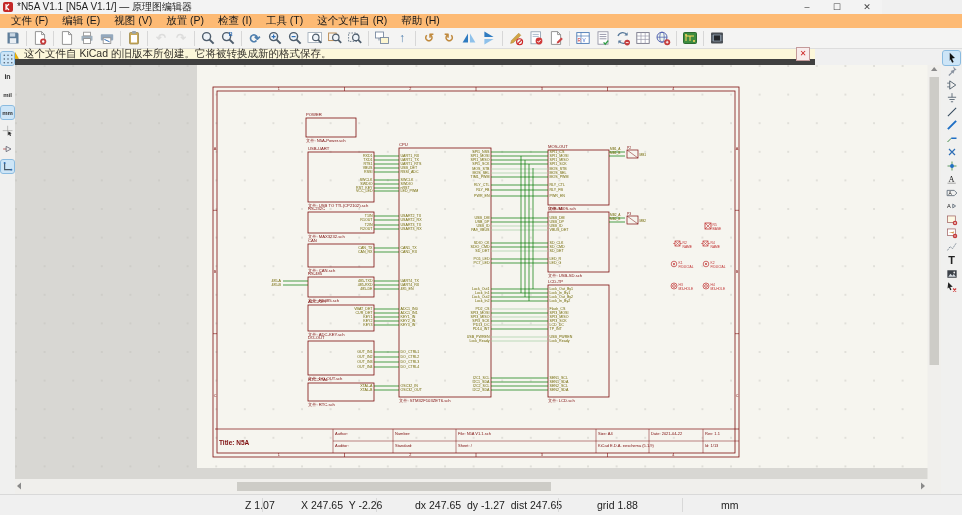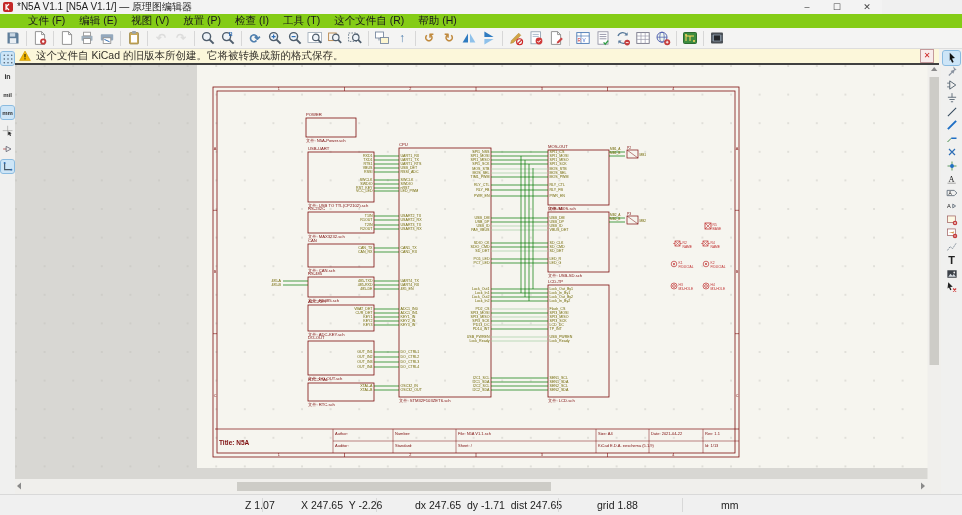--- a/index.html
+++ b/index.html
@@ -4,31 +4,31 @@
 <style>
   html,body{margin:0;padding:0;}
   body{width:962px;height:515px;position:relative;overflow:hidden;
        font-family:"Liberation Sans",sans-serif;background:#f0f0f0;
        -webkit-user-select:none;user-select:none;}
   #titlebar{position:absolute;left:0;top:0;width:882px;height:14px;background:#f3f3f3;
             display:flex;align-items:center;font-size:10px;color:#1d1d1d;}
   #app-icon{width:10px;height:10px;margin:0 4px 0 3px;}
   #window-title{flex:1;white-space:nowrap;overflow:hidden;}
   .winbtn{width:30px;text-align:center;font-size:9px;color:#444;height:14px;line-height:14px;}
-  #menubar{position:absolute;left:0;top:14px;width:962px;height:14px;background:#84cc16;
-           display:flex;align-items:center;font-size:10.5px;color:#1a1a1a;padding-left:21px;box-sizing:border-box;}
+  #menubar{position:absolute;left:0;top:14px;width:962px;height:14px;background:#fdba74;
+           display:flex;align-items:center;font-size:10.5px;color:#1a1a1a;padding-left:4px;box-sizing:border-box;}
   .menu-item{padding:0 7px;white-space:nowrap;}
   #toolbar{position:absolute;left:0;top:28px;width:962px;height:21px;background:#f4f4f3;
            border-bottom:1px solid #dddddd;display:flex;align-items:center;padding-left:3px;box-sizing:border-box;}
   .tbtn{width:20px;height:19px;display:flex;align-items:center;justify-content:center;border-radius:2px;}
   .tbtn.dim{opacity:.38;}
   .tsep{width:1px;height:15px;background:#d7d7d7;margin:0 3px;flex:none;}
   .chic{font-weight:bold;line-height:1;}
-  #infobar{position:absolute;left:13px;top:49px;width:926px;height:16px;background:#fcf7da;
-           border-bottom:2px solid #404040;display:flex;align-items:center;gap:5px;
+  #infobar{position:absolute;left:1px;top:49px;width:814px;height:16px;background:#fcf7da;
+           border-bottom:6px solid #404040;display:flex;align-items:center;gap:5px;
            font-size:10.5px;color:#33302a;padding-left:6px;box-sizing:border-box;}
   #infobar-close{margin-left:auto;margin-right:5px;width:12px;height:12px;border:1px solid #c49a9a;
                  background:#f8ecec;display:flex;align-items:center;justify-content:center;
                  font-size:8px;color:#c22;line-height:1;}
   #lefttoolbar{position:absolute;left:0;top:49px;width:15px;height:445px;background:#f0f0ef;
                display:flex;flex-direction:column;align-items:center;padding-top:3px;gap:5px;box-sizing:border-box;}
   .sbtn{width:13px;height:13px;display:flex;align-items:center;justify-content:center;border-radius:2px;
         font-size:6.5px;color:#333;flex:none;}
   #righttoolbar{position:absolute;left:941px;top:49px;width:21px;height:445px;background:#f0f0ef;
                 display:flex;flex-direction:column;align-items:center;padding-top:2px;box-sizing:border-box;}
@@ -800,18 +800,18 @@
       <path d="M906 417.5l4 3.5-4 3.5z" fill="#8a8a8a"></path>
       <rect x="222" y="417" width="314" height="9" fill="#cdccc7"></rect>
     </svg>
 </div>
 
 <div id="statusbar">
   <span class="sb" style="left:213px">Z 1.07</span>
   <span class="sbsep" style="left:262px"></span>
   <span class="sb" style="left:269px">X 247.65  Y -2.26</span>
   <span class="sbsep" style="left:376px"></span>
-  <span class="sb" style="left:383px">dx 247.65  dy -1.71  dist 247.65</span>
+  <span class="sb" style="left:383px">dx 247.65  dy -1.27  dist 247.65</span>
   <span class="sbsep" style="left:558px"></span>
   <span class="sb" style="left:565px">grid 1.88</span>
   <span class="sbsep" style="left:682px"></span>
   <span class="sb" style="left:689px">mm</span>
 </div>
 
 </body></html>

